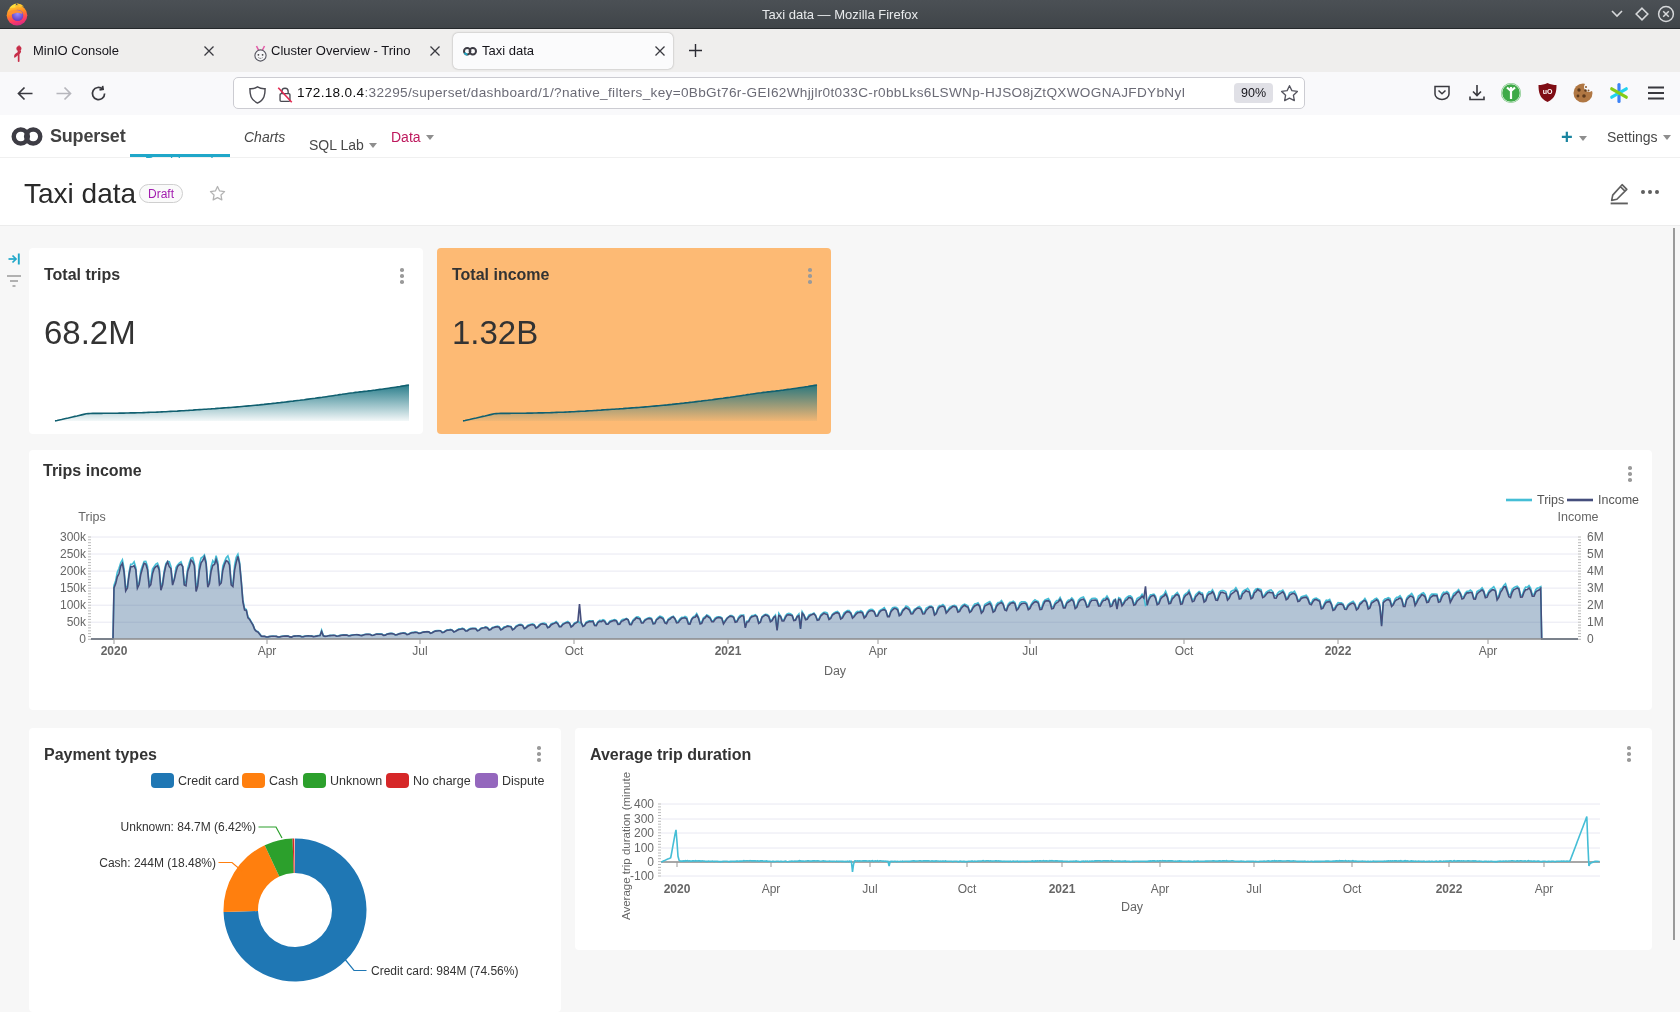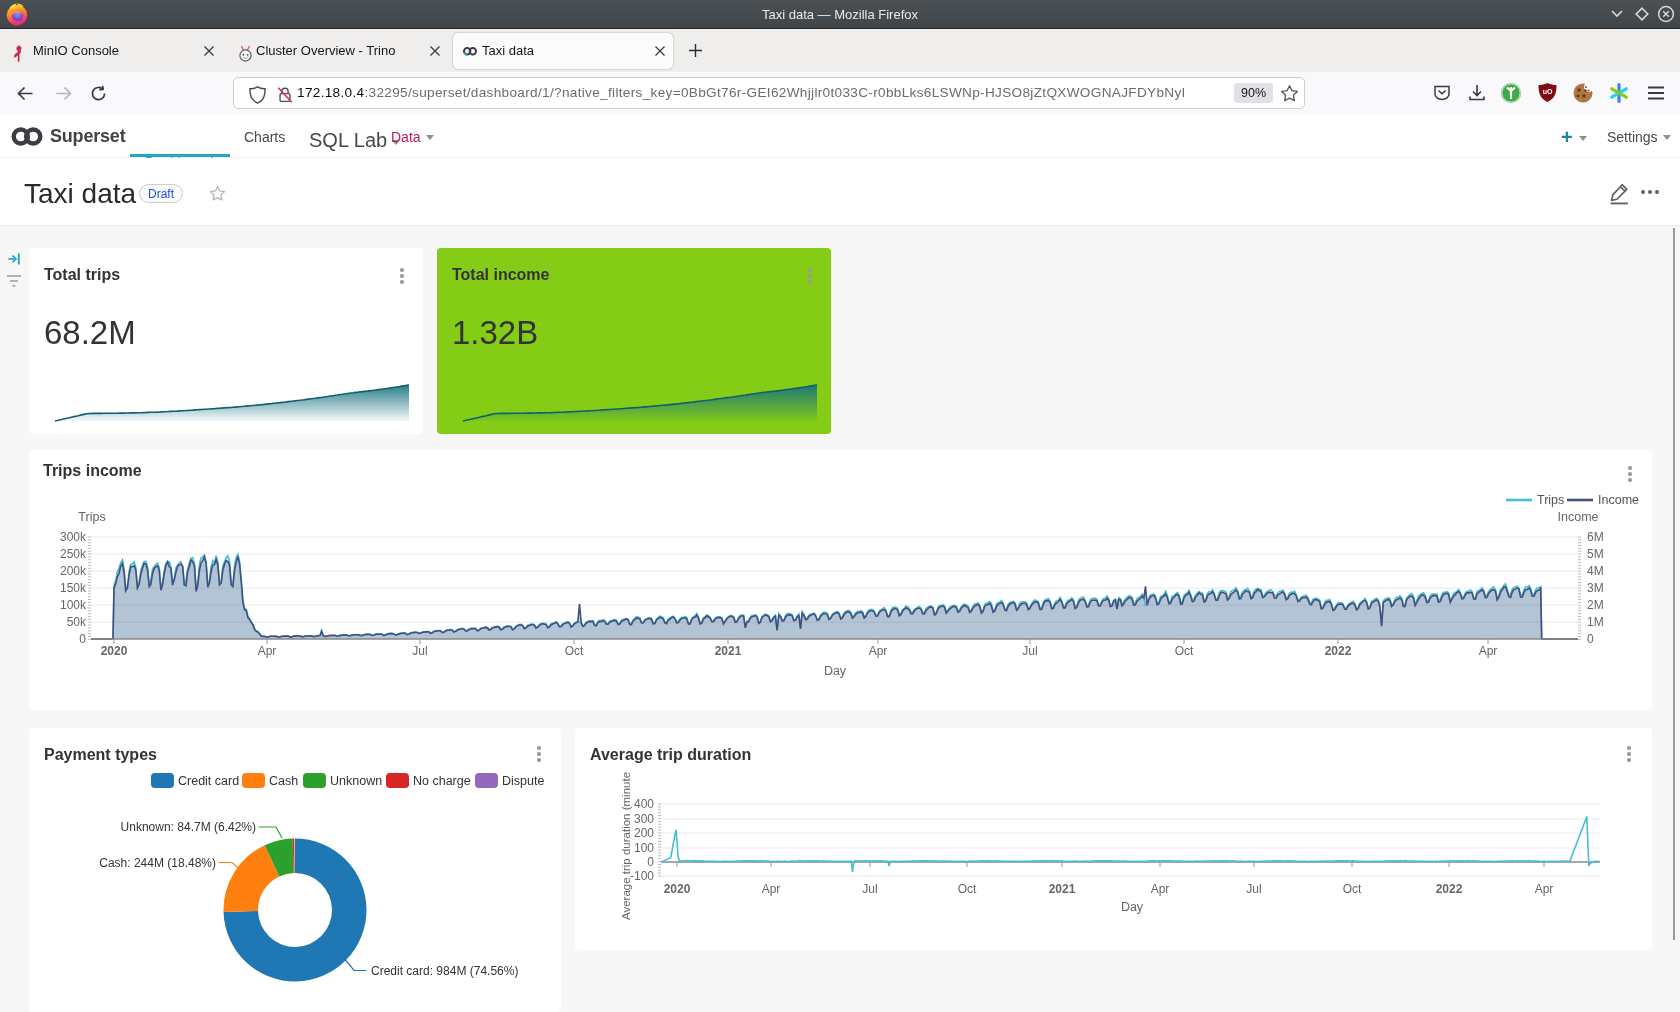--- a/index.html
+++ b/index.html
@@ -43,21 +43,21 @@
  <circle cx="5.9" cy="3.4" r="2.5" fill="#c72e49"></circle>
  <path d="M7.8 5.2 C8.3 6.2 8.1 7.2 7.3 8.2 L1.6 12.9 C0.6 11.6 1.1 9.3 3.0 8.2 Z" fill="#c72e49"></path>
  <rect x="4.8" y="5.5" width="1.7" height="11.5" rx="0.8" fill="#c72e49"></rect>
  <path d="M5.9 0.2 L6.6 1.4" stroke="#c72e49" stroke-width="1"></path>
 </svg>
     <div style="position:absolute;left:25px;top:10px;font-size:13px;color:#15141a;">MinIO Console</div>
     <svg width="12" height="12" viewBox="0 0 12 12" style="position:absolute;left:195px;top:12px;">
           <path d="M1.5 1.5 L10.5 10.5 M10.5 1.5 L1.5 10.5" stroke="#3a3a40" stroke-width="1.3"></path>
         </svg>
   </div>
-  <div style="position:absolute;left:232px;top:4px;width:216px;height:36px;">
+  <div style="position:absolute;left:247px;top:4px;width:216px;height:36px;">
     <svg width="17" height="17" viewBox="0 0 17 17" style="position:absolute;left:5px;top:12px;">
  <path d="M4.5 1 L7 6" stroke="#e45ca9" stroke-width="1.6" fill="none"></path>
  <path d="M12.5 1 L10 6" stroke="#e45ca9" stroke-width="1.6" fill="none"></path>
  <circle cx="8.5" cy="10.5" r="5.6" fill="#f5f5f7" stroke="#55555f" stroke-width="1.1"></circle>
  <circle cx="6.4" cy="9.8" r="0.9" fill="#444"></circle>
           <circle cx="10.6" cy="9.8" r="0.9" fill="#444"></circle>
  <path d="M6.5 12.6 Q8.5 14.2 10.5 12.6" stroke="#444" stroke-width="0.9" fill="none" stroke-dasharray="1.1 0.8"></path>
 </svg>
     <div style="position:absolute;left:24px;top:10px;font-size:13px;color:#15141a;">Cluster Overview - Trino</div>
   </div>
@@ -144,39 +144,39 @@
 </div>
 
 <div style="position:absolute;left:0;top:115px;width:1680px;height:43px;background:#fff;border-bottom:1px solid #f0f0f0;text-align:right;">
   <svg width="36" height="23" viewBox="0 0 40 26" style="position:absolute;left:9px;top:10px;">
     <circle cx="13" cy="13" r="8" fill="none" stroke="#3d3c44" stroke-width="5"></circle>
     <circle cx="27" cy="13" r="8" fill="none" stroke="#3d3c44" stroke-width="5"></circle>
   </svg>
   <div style="position:absolute;left:50px;top:11px;font-size:18px;font-weight:bold;color:#424242;letter-spacing:-0.2px;">Superset</div>
   <div style="position:absolute;left:145px;top:14px;font-size:14px;color:#20a7c9;margin-top:25px;">Dashboards</div>
   <div style="position:absolute;left:130px;top:39px;width:100px;height:3px;background:#20a7c9;"></div>
-  <div style="position:absolute;left:244px;top:14px;font-size:14px;color:#484848;">Charts</div>
-  <div style="position:absolute;left:309px;top:14px;font-size:20px;color:#484848;">SQL Lab<svg width="8" height="5" viewBox="0 0 8 5" style="margin-left:5px;vertical-align:2px;">
+  <div style="position:absolute;left:244px;top:14px;font-size:14px;color:#484848;font-style:italic;">Charts</div>
+  <div style="position:absolute;left:309px;top:22px;font-size:14px;color:#484848;">SQL Lab<svg width="8" height="5" viewBox="0 0 8 5" style="margin-left:5px;vertical-align:2px;">
           <path d="M0 0 L4 5 L8 0 Z" fill="#8e8e8e"></path>
         </svg></div>
   <div style="position:absolute;left:391px;top:14px;font-size:14px;color:#be185d;">Data<svg width="8" height="5" viewBox="0 0 8 5" style="margin-left:5px;vertical-align:2px;">
           <path d="M0 0 L4 5 L8 0 Z" fill="#8e8e8e"></path>
         </svg></div>
   <div style="position:absolute;left:1561px;top:11px;font-size:20px;font-weight:bold;color:#1a85a0;">+</div>
   <svg width="8" height="5" viewBox="0 0 8 5" style="position:absolute;left:1579px;top:21px;">
         <path d="M0 0 L4 5 L8 0 Z" fill="#8e8e8e"></path>
       </svg>
   <div style="position:absolute;left:1607px;top:14px;font-size:14px;color:#484848;">Settings<svg width="8" height="5" viewBox="0 0 8 5" style="margin-left:5px;vertical-align:2px;">
           <path d="M0 0 L4 5 L8 0 Z" fill="#8e8e8e"></path>
         </svg></div>
 </div>
 
 <div style="position:absolute;left:0;top:158px;width:1680px;height:68px;background:#fff;border-bottom:1px solid #ececec;">
   <div style="position:absolute;left:24px;top:20px;font-size:28px;font-weight:500;color:#2a2a2a;">Taxi data</div>
-  <div style="position:absolute;left:139px;top:26px;height:19px;line-height:19px;padding:0 8px;border:1px solid #cfcfcf;border-radius:10.5px;font-size:12px;color:#1d4ed8;background:#fafafa;">Draft</div>
+  <div style="position:absolute;left:139px;top:26px;height:19px;line-height:19px;padding:0 8px;border:1px solid #cfcfcf;border-radius:10.5px;font-size:12px;color:#a21caf;background:#fafafa;">Draft</div>
   <svg width="17" height="17" viewBox="0 0 20 20" style="position:absolute;left:209px;top:27px;">
     <path d="M10 1.8 L12.5 7 L18.3 7.8 L14.1 11.8 L15.1 17.5 L10 14.8 L4.9 17.5 L5.9 11.8 L1.7 7.8 L7.5 7 Z" fill="none" stroke="#b3b3b3" stroke-width="1.5" stroke-linejoin="round"></path>
       </svg>
   <svg width="25" height="25" viewBox="0 0 24 24" style="position:absolute;left:1607px;top:22px;">
     <path d="M14.5 4.5 L19 9 L9.5 18.5 L4.5 19.5 L5.5 14.5 Z M13 6.5 L17 10.5" fill="none" stroke="#5f5f5f" stroke-width="1.6" stroke-linejoin="round"></path>
     <path d="M3.5 22.5 H20" stroke="#5f5f5f" stroke-width="1.8"></path>
       </svg>
   <div style="position:absolute;left:1641px;top:32px;display:flex;gap:3.2px;">
     <div style="width:3.8px;height:3.8px;border-radius:50%;background:#5f5f5f;"></div>
     <div style="width:3.8px;height:3.8px;border-radius:50%;background:#5f5f5f;"></div>
@@ -208,21 +208,21 @@
     <defs>
           <linearGradient id="sg29" x1="0" y1="0" x2="0" y2="1">
       <stop offset="0%" stop-color="#13707f" stop-opacity="0.9"></stop>
       <stop offset="100%" stop-color="#13707f" stop-opacity="0.05"></stop>
     </linearGradient>
         </defs>
     <path d="M26.0,172.9 L28.1,172.5 L30.2,172.0 L32.6,171.5 L34.7,171.0 L36.8,170.5 L39.3,170.0 L41.4,169.5 L43.5,169.0 L45.9,168.4 L48.0,168.0 L50.1,167.5 L52.6,166.9 L54.7,166.4 L57.2,165.8 L59.2,165.6 L61.3,165.5 L63.8,165.4 L65.9,165.4 L68.0,165.4 L70.5,165.4 L72.5,165.4 L74.6,165.3 L77.1,165.3 L79.2,165.3 L81.3,165.3 L83.8,165.2 L85.8,165.2 L88.3,165.2 L90.4,165.1 L92.5,165.1 L95.0,165.1 L97.0,165.0 L99.1,165.0 L101.6,164.9 L103.7,164.9 L105.8,164.9 L108.3,164.8 L110.3,164.7 L112.4,164.7 L114.9,164.6 L117.0,164.5 L119.5,164.4 L121.6,164.3 L123.6,164.3 L126.1,164.2 L128.2,164.1 L130.3,164.0 L132.8,163.9 L134.9,163.8 L136.9,163.7 L139.4,163.5 L141.5,163.4 L144.0,163.3 L146.1,163.2 L148.2,163.1 L150.6,162.9 L152.7,162.8 L154.8,162.7 L157.3,162.5 L159.4,162.4 L161.5,162.2 L163.9,162.1 L166.0,161.9 L168.1,161.8 L170.6,161.6 L172.7,161.5 L175.2,161.3 L177.2,161.2 L179.3,161.0 L181.8,160.9 L183.9,160.7 L186.0,160.6 L188.5,160.4 L190.5,160.3 L192.6,160.1 L195.1,159.9 L197.2,159.8 L199.3,159.6 L201.8,159.5 L203.8,159.3 L206.3,159.1 L208.4,158.9 L210.5,158.7 L213.0,158.5 L215.0,158.3 L217.1,158.1 L219.6,157.9 L221.7,157.7 L223.8,157.5 L226.3,157.3 L228.3,157.1 L230.4,156.9 L232.9,156.6 L235.0,156.4 L237.5,156.1 L239.6,155.9 L241.6,155.7 L244.1,155.4 L246.2,155.2 L248.3,154.9 L250.8,154.7 L252.9,154.4 L254.9,154.2 L257.4,153.9 L259.5,153.6 L262.0,153.3 L264.1,153.1 L266.2,152.8 L268.6,152.5 L270.7,152.3 L272.8,152.0 L275.3,151.7 L277.4,151.4 L279.5,151.1 L281.9,150.8 L284.0,150.5 L286.1,150.3 L288.6,149.9 L290.7,149.6 L293.2,149.3 L295.2,149.0 L297.3,148.7 L299.8,148.3 L301.9,148.0 L304.0,147.7 L306.5,147.3 L308.5,147.0 L310.6,146.6 L313.1,146.3 L315.2,146.0 L317.3,145.7 L319.8,145.3 L321.8,145.0 L324.3,144.7 L326.4,144.4 L328.5,144.2 L331.0,143.9 L333.0,143.7 L335.1,143.4 L337.6,143.2 L339.7,142.9 L341.8,142.7 L344.3,142.3 L346.3,142.1 L348.4,141.8 L350.9,141.4 L353.0,141.2 L355.5,140.8 L357.6,140.5 L359.6,140.2 L362.1,139.8 L364.2,139.5 L366.3,139.2 L368.8,138.8 L370.9,138.5 L372.9,138.1 L375.4,137.7 L377.5,137.4 L380.0,137.0 L380.0,173.0 L26.0,173.0 Z" fill="url(#sg29)"></path>
     <path d="M26.0,172.9 L28.1,172.5 L30.2,172.0 L32.6,171.5 L34.7,171.0 L36.8,170.5 L39.3,170.0 L41.4,169.5 L43.5,169.0 L45.9,168.4 L48.0,168.0 L50.1,167.5 L52.6,166.9 L54.7,166.4 L57.2,165.8 L59.2,165.6 L61.3,165.5 L63.8,165.4 L65.9,165.4 L68.0,165.4 L70.5,165.4 L72.5,165.4 L74.6,165.3 L77.1,165.3 L79.2,165.3 L81.3,165.3 L83.8,165.2 L85.8,165.2 L88.3,165.2 L90.4,165.1 L92.5,165.1 L95.0,165.1 L97.0,165.0 L99.1,165.0 L101.6,164.9 L103.7,164.9 L105.8,164.9 L108.3,164.8 L110.3,164.7 L112.4,164.7 L114.9,164.6 L117.0,164.5 L119.5,164.4 L121.6,164.3 L123.6,164.3 L126.1,164.2 L128.2,164.1 L130.3,164.0 L132.8,163.9 L134.9,163.8 L136.9,163.7 L139.4,163.5 L141.5,163.4 L144.0,163.3 L146.1,163.2 L148.2,163.1 L150.6,162.9 L152.7,162.8 L154.8,162.7 L157.3,162.5 L159.4,162.4 L161.5,162.2 L163.9,162.1 L166.0,161.9 L168.1,161.8 L170.6,161.6 L172.7,161.5 L175.2,161.3 L177.2,161.2 L179.3,161.0 L181.8,160.9 L183.9,160.7 L186.0,160.6 L188.5,160.4 L190.5,160.3 L192.6,160.1 L195.1,159.9 L197.2,159.8 L199.3,159.6 L201.8,159.5 L203.8,159.3 L206.3,159.1 L208.4,158.9 L210.5,158.7 L213.0,158.5 L215.0,158.3 L217.1,158.1 L219.6,157.9 L221.7,157.7 L223.8,157.5 L226.3,157.3 L228.3,157.1 L230.4,156.9 L232.9,156.6 L235.0,156.4 L237.5,156.1 L239.6,155.9 L241.6,155.7 L244.1,155.4 L246.2,155.2 L248.3,154.9 L250.8,154.7 L252.9,154.4 L254.9,154.2 L257.4,153.9 L259.5,153.6 L262.0,153.3 L264.1,153.1 L266.2,152.8 L268.6,152.5 L270.7,152.3 L272.8,152.0 L275.3,151.7 L277.4,151.4 L279.5,151.1 L281.9,150.8 L284.0,150.5 L286.1,150.3 L288.6,149.9 L290.7,149.6 L293.2,149.3 L295.2,149.0 L297.3,148.7 L299.8,148.3 L301.9,148.0 L304.0,147.7 L306.5,147.3 L308.5,147.0 L310.6,146.6 L313.1,146.3 L315.2,146.0 L317.3,145.7 L319.8,145.3 L321.8,145.0 L324.3,144.7 L326.4,144.4 L328.5,144.2 L331.0,143.9 L333.0,143.7 L335.1,143.4 L337.6,143.2 L339.7,142.9 L341.8,142.7 L344.3,142.3 L346.3,142.1 L348.4,141.8 L350.9,141.4 L353.0,141.2 L355.5,140.8 L357.6,140.5 L359.6,140.2 L362.1,139.8 L364.2,139.5 L366.3,139.2 L368.8,138.8 L370.9,138.5 L372.9,138.1 L375.4,137.7 L377.5,137.4 L380.0,137.0" fill="none" stroke="#116070" stroke-width="1.6"></path>
   </svg>
 </div>
-<div style="position:absolute;left:437px;top:248px;width:394px;height:186px;background:#84cc16;border-radius:4px;">
+<div style="position:absolute;left:437px;top:248px;width:394px;height:186px;background:#fdba74;border-radius:4px;">
   <div style="position:absolute;left:15px;top:18px;font-size:16px;font-weight:bold;color:#333;">Total income</div>
   <div style="position:absolute;left:371px;top:20px;width:4px;">
         <div style="width:3.6px;height:3.6px;border-radius:50%;background:#9a9a9a;margin-bottom:2.4px;"></div>
         <div style="width:3.6px;height:3.6px;border-radius:50%;background:#9a9a9a;margin-bottom:2.4px;"></div>
         <div style="width:3.6px;height:3.6px;border-radius:50%;background:#9a9a9a;"></div>
       </div>
   <div style="position:absolute;left:15px;top:68px;font-size:33px;color:#333;line-height:1;">1.32B</div>
   <svg width="394" height="186" viewBox="0 0 394 186" style="position:absolute;left:0;top:0;">
     <defs>
           <linearGradient id="sg437" x1="0" y1="0" x2="0" y2="1">

